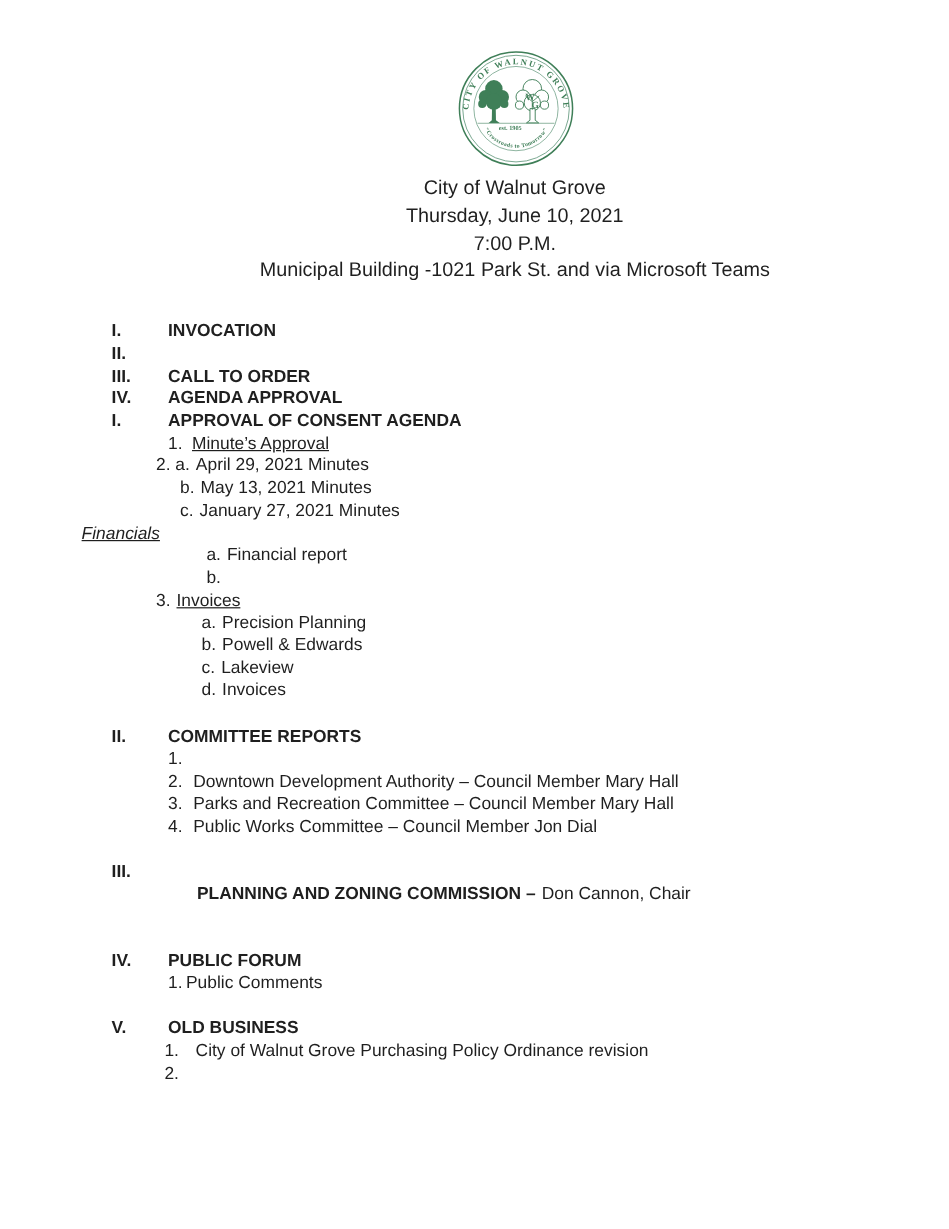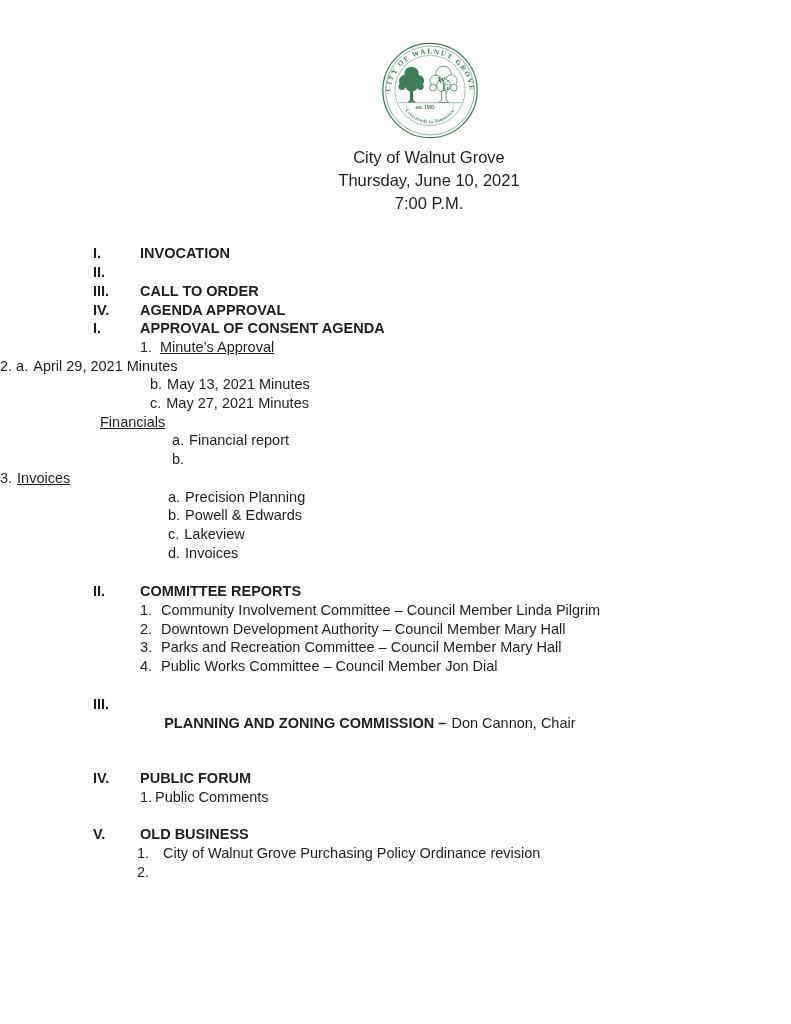--- a/index.html
+++ b/index.html
@@ -30,22 +30,22 @@
   .sec-title { font-weight:bold; }
   .u { text-decoration:underline; }
   .pre { margin-right:5px; flex:none; }
   .num20 { display:inline-block; width:20px; margin-right:0; }
   .num21 { display:inline-block; width:21px; margin-right:0; }
   .num15 { display:inline-block; width:15px; margin-right:0; }
   .num26 { display:inline-block; width:26px; margin-right:0; }
   .mt20 { margin-top:20px; }
   .mt19 { margin-top:19px; }
   .mt18 { margin-top:18px; }
-  .ml130 { } .ml140 { margin-left:140px; } .ml150 { margin-left:150px; }
-  .ml155 { margin-left:100px; } .ml168 { margin-left:168px; } .ml172 { margin-left:172px; }
+  .ml130 { margin-left:130px; } .ml140 { margin-left:140px; } .ml150 { margin-left:150px; }
+  .ml155 { margin-left:68px;font-style:italic; } .ml168 { margin-left:168px; } .ml172 { margin-left:172px; }
   .ml137 { margin-left:137px; }
   .chair { font-weight:normal; }
   .bold-dash { font-weight:bold; margin-right:5px; }
 </style>
 </head>
 <body>
 
 <div class="logo-row">
   <svg class="seal" viewBox="0 0 100 100" aria-hidden="true">
     <defs>
@@ -86,20 +86,21 @@
     <text class="ring-text" font-size="5" letter-spacing="0.3" text-anchor="middle">
       <textPath href="#arcBottom" startOffset="50%">"Crossroads to Tomorrow"</textPath>
     </text>
   </svg>
 </div>
 
 <div class="doc-header">
   <div>City of Walnut Grove</div>
   <div>Thursday, June 10, 2021</div>
   <div>7:00 P.M.</div>
+  <div>Municipal Building -1021 Park St. and via Microsoft Teams</div>
 </div>
 
 <div class="agenda">
 
   <div class="row">
     <span class="numeral">I.</span>
     <span class="sec-title">INVOCATION</span>
   </div>
   <div class="row">
     <span class="numeral">II.</span>
@@ -124,21 +125,21 @@
   <div class="row ml130">
     <span class="pre">2. a.</span>
     <span>April 29, 2021 Minutes</span>
   </div>
   <div class="row ml150">
     <span class="pre">b.</span>
     <span>May 13, 2021 Minutes</span>
   </div>
   <div class="row ml150">
     <span class="pre">c.</span>
-    <span>May 27, 2021 Minutes</span>
+    <span>January 27, 2021 Minutes</span>
   </div>
   <div class="row ml155">
     <span class="u">Financials</span>
   </div>
   <div class="row ml172">
     <span class="pre">a.</span>
     <span>Financial report</span>
   </div>
   <div class="row ml172">
     <span class="pre">b.</span>
@@ -163,21 +164,20 @@
     <span class="pre">d.</span>
     <span>Invoices</span>
   </div>
 
   <div class="row mt20">
     <span class="numeral">II.</span>
     <span class="sec-title">COMMITTEE REPORTS</span>
   </div>
   <div class="row ml140">
     <span class="pre num21">1.</span>
-    <span>Community Involvement Committee – Council Member Linda Pilgrim</span>
   </div>
   <div class="row ml140">
     <span class="pre num21">2.</span>
     <span>Downtown Development Authority – Council Member Mary Hall</span>
   </div>
   <div class="row ml140">
     <span class="pre num21">3.</span>
     <span>Parks and Recreation Committee – Council Member Mary Hall</span>
   </div>
   <div class="row ml140">

